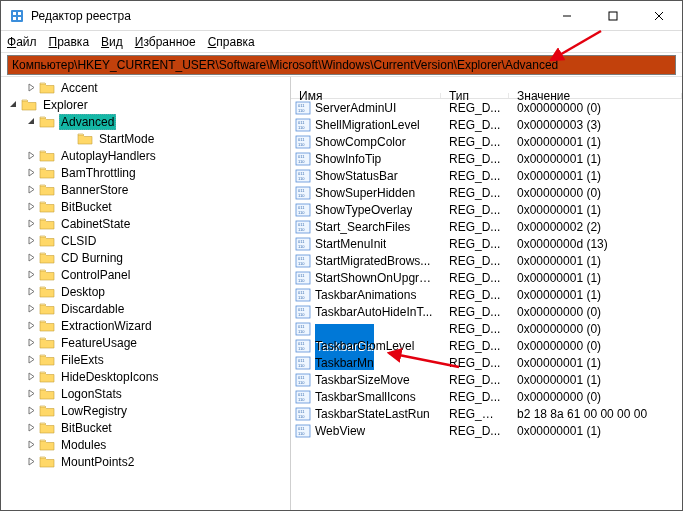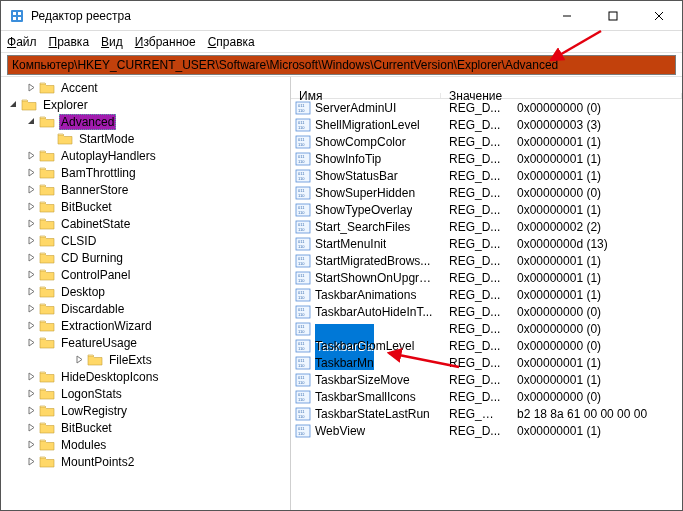--- a/index.html
+++ b/index.html
@@ -12,21 +12,21 @@
   .win-btn { width: 46px; height: 29px; display: flex; align-items: center; justify-content: center; }
   .win-btn svg { width: 10px; height: 10px; }
   .menubar { height: 22px; display: flex; align-items: center; padding: 0 6px; gap: 12px; border-bottom: 1px solid #e3e3e3; }
   .menuitem { position: relative; }
   .menuitem .ul { text-decoration: underline; }
   .addressbar { height: 24px; display: flex; align-items: center; padding: 2px 6px; border-bottom: 1px solid #e3e3e3; }
   .addressbox { flex: 1; border: 1px solid #7a7a7a; height: 20px; padding: 1px 4px; font-size: 12px; background: #c2410c; white-space: nowrap; overflow: hidden; }
   .content { flex: 1; display: flex; min-height: 0; }
   .tree { width: 290px; border-right: 1px solid #cfcfcf; overflow: auto; padding: 2px 0; position: relative; }
   .tree-row { display: flex; align-items: center; height: 17px; padding-right: 4px; white-space: nowrap; }
-  .tree-row.selected .label { background: #a21caf; border: 1px dotted #5aa; padding: 0 1px; }
+  .tree-row.selected .label { background: #14b8a6; border: 1px dotted #5aa; padding: 0 1px; }
   .expander { width: 10px; min-width: 10px; height: 10px; margin: 0 3px; display: flex; align-items: center; justify-content: center; }
   .expander svg { width: 9px; height: 9px; }
   .folder-icon { width: 16px; min-width: 16px; height: 14px; margin-right: 4px; }
   .tree .label { padding: 0 2px; }
   .list { flex: 1; overflow: auto; display: flex; flex-direction: column; }
   .list-header { display: flex; height: 22px; border-bottom: 1px solid #e3e3e3; position: sticky; top: 0; background: #fff; }
   .col { display: flex; align-items: center; padding: 0 8px; border-right: 1px solid #e8e8e8; margin-top: 16px; }
   .col-name { width: 150px; }
   .col-type { width: 68px; }
   .col-value { flex: 1; }
@@ -119,21 +119,21 @@
             <svg viewBox="0 0 9 9">
               <path d="M1 7 L7 7 L7 1 Z" fill="#404040"></path>
             </svg>
           </span>
           <span class="folder-icon"><svg viewBox="0 0 16 14">
               <path d="M1 3 L6 3 L7.5 4.5 L15 4.5 L15 12 L1 12 Z" fill="#ffd868" stroke="#c7a13b" stroke-width="0.6"></path>
               <path d="M1 3 L1 2 L6 2 L7 3" fill="#ffe9a8" stroke="#c7a13b" stroke-width="0.6"></path>
             </svg></span>
           <span class="label">Advanced</span>
         </div>
-        <div class="tree-row" style="padding-left: 40px;">
+        <div class="tree-row" style="padding-left: 60px;">
           <span class="expander"></span>
           <span class="folder-icon"><svg viewBox="0 0 16 14">
               <path d="M1 3 L6 3 L7.5 4.5 L15 4.5 L15 12 L1 12 Z" fill="#ffd868" stroke="#c7a13b" stroke-width="0.6"></path>
               <path d="M1 3 L1 2 L6 2 L7 3" fill="#ffe9a8" stroke="#c7a13b" stroke-width="0.6"></path>
             </svg></span>
           <span class="label">StartMode</span>
         </div>
         <div class="tree-row" style="padding-left: 22px;">
           <span class="expander">
             <svg viewBox="0 0 9 9">
@@ -271,21 +271,21 @@
             <svg viewBox="0 0 9 9">
               <path d="M2 1 L7 4.5 L2 8 Z" fill="none" stroke="#777" stroke-width="1"></path>
             </svg>
           </span>
           <span class="folder-icon"><svg viewBox="0 0 16 14">
               <path d="M1 3 L6 3 L7.5 4.5 L15 4.5 L15 12 L1 12 Z" fill="#ffd868" stroke="#c7a13b" stroke-width="0.6"></path>
               <path d="M1 3 L1 2 L6 2 L7 3" fill="#ffe9a8" stroke="#c7a13b" stroke-width="0.6"></path>
             </svg></span>
           <span class="label">FeatureUsage</span>
         </div>
-        <div class="tree-row" style="padding-left: 22px; margin-left: 48px;">
+        <div class="tree-row" style="padding-left: 22px;">
           <span class="expander">
             <svg viewBox="0 0 9 9">
               <path d="M2 1 L7 4.5 L2 8 Z" fill="none" stroke="#777" stroke-width="1"></path>
             </svg>
           </span>
           <span class="folder-icon"><svg viewBox="0 0 16 14">
               <path d="M1 3 L6 3 L7.5 4.5 L15 4.5 L15 12 L1 12 Z" fill="#ffd868" stroke="#c7a13b" stroke-width="0.6"></path>
               <path d="M1 3 L1 2 L6 2 L7 3" fill="#ffe9a8" stroke="#c7a13b" stroke-width="0.6"></path>
             </svg></span>
           <span class="label">FileExts</span>
@@ -359,20 +359,21 @@
           <span class="folder-icon"><svg viewBox="0 0 16 14">
               <path d="M1 3 L6 3 L7.5 4.5 L15 4.5 L15 12 L1 12 Z" fill="#ffd868" stroke="#c7a13b" stroke-width="0.6"></path>
               <path d="M1 3 L1 2 L6 2 L7 3" fill="#ffe9a8" stroke="#c7a13b" stroke-width="0.6"></path>
             </svg></span>
           <span class="label">MountPoints2</span>
         </div>
       </div>
     <div class="list">
       <div class="list-header">
         <div class="col col-name">Имя</div>
+        <div class="col col-type">Тип</div>
         <div class="col col-value">Значение</div>
       </div>
       <div class="list-body" id="list-body">
           <div class="list-row">
             <div class="cell-name">
               <span class="value-icon"><svg viewBox="0 0 16 14">
                   <rect x="1" y="1" width="14" height="12" fill="#eef6ff" stroke="#5a8fd6" stroke-width="0.8"></rect>
                   <text x="3" y="6" font-size="4" fill="#3a6db0">011</text>
                   <text x="3" y="11" font-size="4" fill="#3a6db0">110</text>
                 </svg></span>

